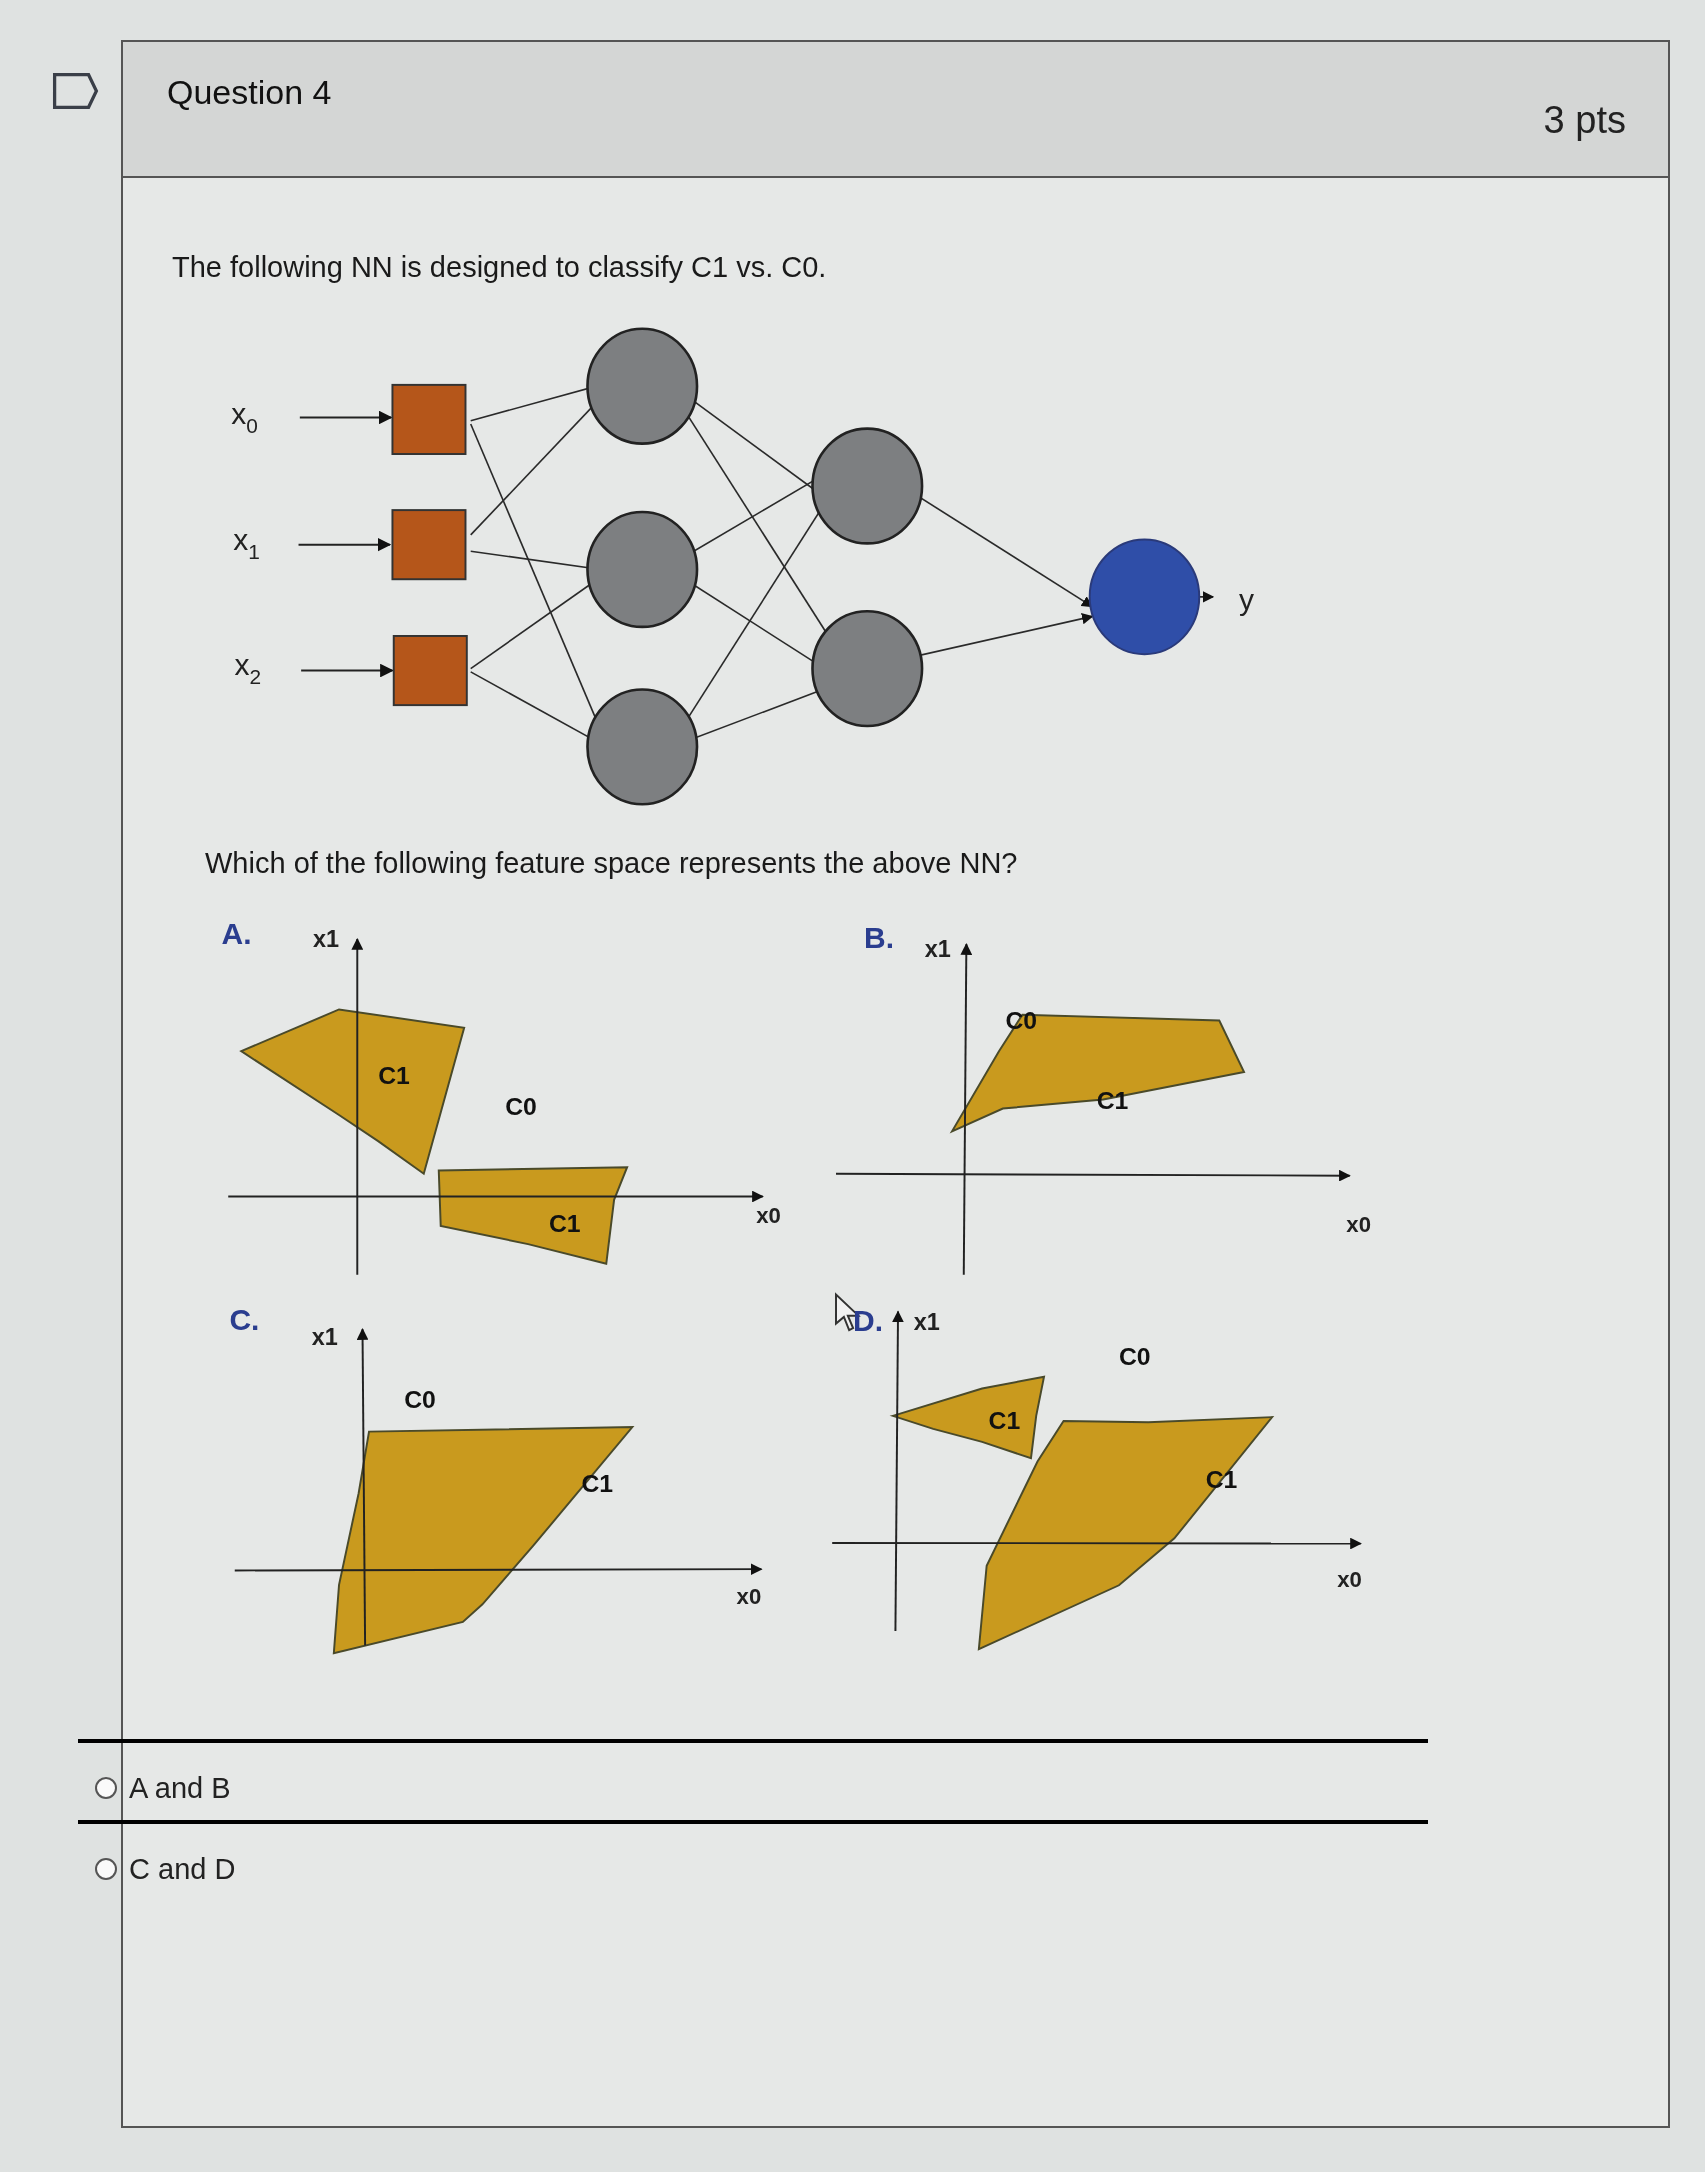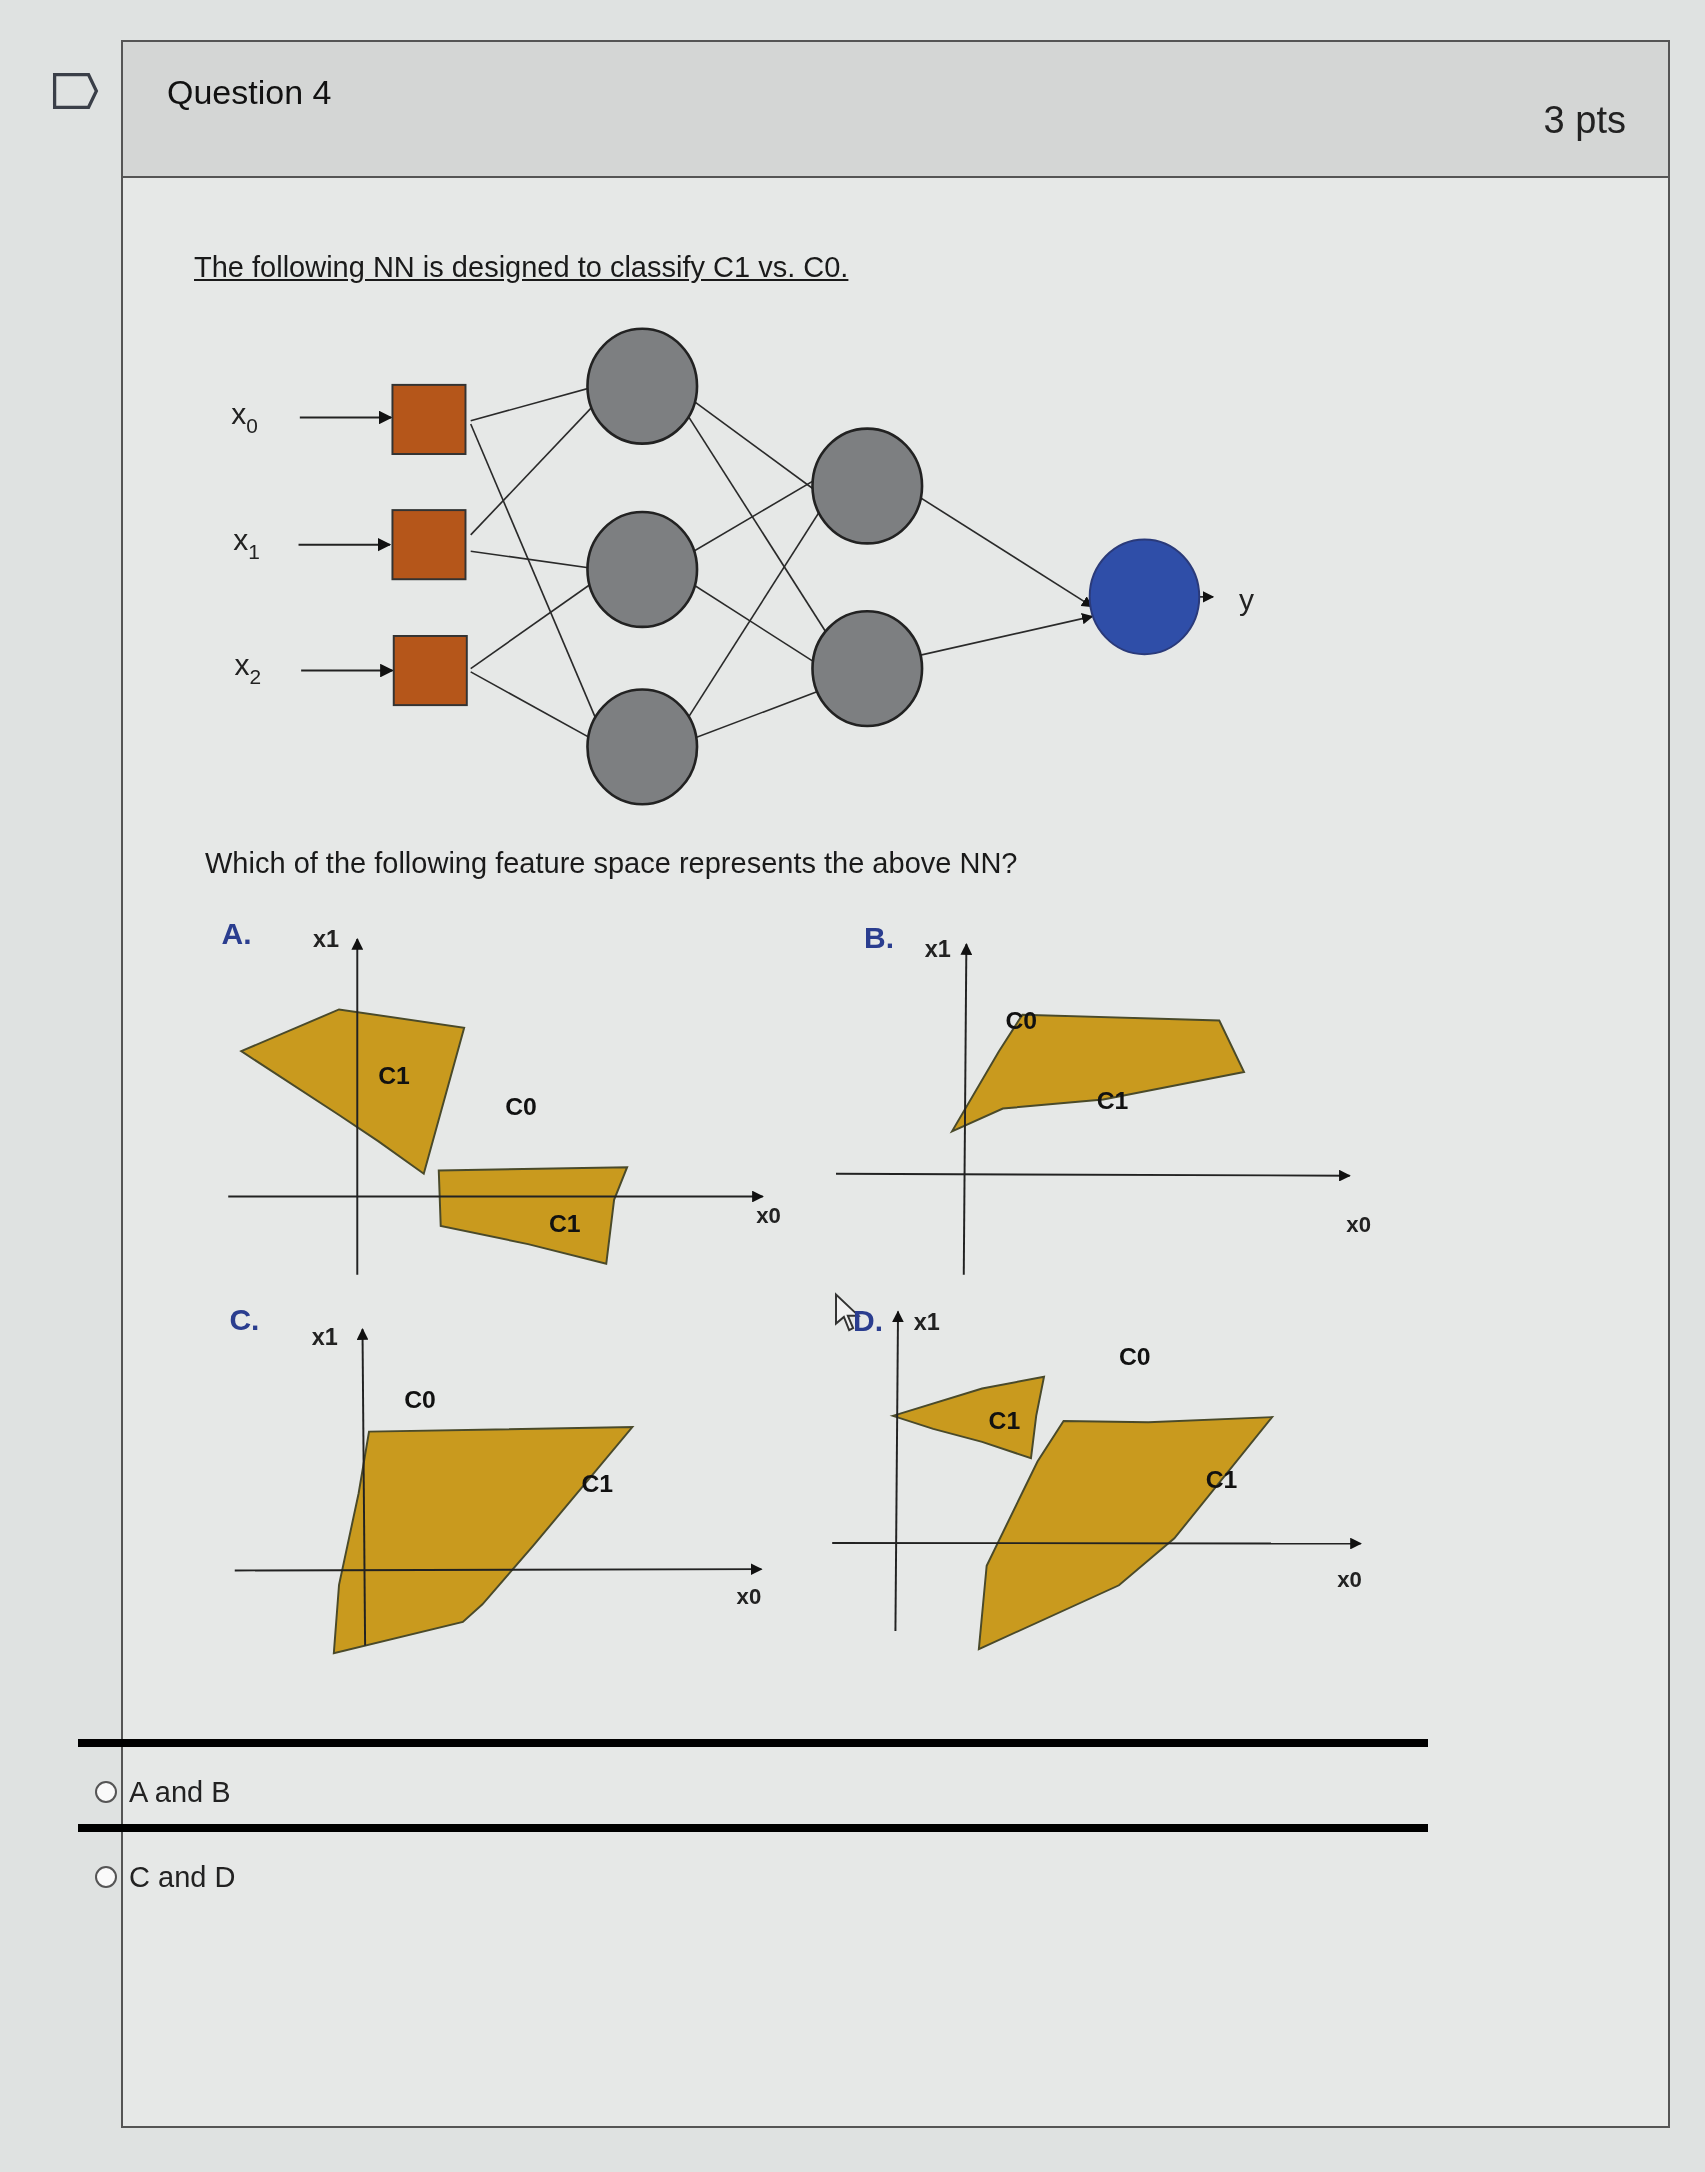--- a/index.html
+++ b/index.html
@@ -8,39 +8,39 @@
   .card{position:absolute;left:121px;top:40px;width:1549px;height:2088px;border:2px solid #555;background:#e6e8e7;box-sizing:border-box;}
   .card-header{position:absolute;left:0;top:0;right:0;height:134px;background:#d4d6d5;border-bottom:2px solid #555;}
   .q-title{position:absolute;left:44px;top:31px;font-size:34px;color:#111;}
   .q-pts{position:absolute;right:42px;top:57px;font-size:38px;color:#222;margin-left:32px;}
   .prompt{position:absolute;font-size:29px;color:#1a1a1a;}
   .nn{position:absolute;left:202px;top:313px;width:1174px;height:509px;}
   .panel{position:absolute;}
   .panel svg text{font-family:"Liberation Sans",sans-serif;font-weight:bold;}
   .panel-letter{position:absolute;font-size:30px;font-weight:bold;color:#2a3d8f;}
   .answers{position:absolute;left:78px;top:1739px;width:1350px;}
-  .answer-row{height:77px;border-top:8px solid #000000;position:relative;text-align:center;}
+  .answer-row{height:77px;border-top:4px solid #000000;position:relative;text-align:center;}
   .answer-row .radio{position:absolute;left:17px;top:34px;width:22px;height:22px;border:2px solid #555;border-radius:50%;box-sizing:border-box;background:#fafafa;}
   .answer-row .label{position:absolute;left:51px;top:29px;font-size:29px;color:#222;}
 </style>
 </head>
 <body>
 
 <svg class="flag" viewBox="0 0 72 58">
   <path d="M4 4 H56 L68 29 L56 54 H4 Z" fill="none" stroke="#3a3f48" stroke-width="5"></path>
 </svg>
 
 <div class="card">
   <div class="card-header">
     <div class="q-title">Question 4</div>
     <div class="q-pts">3 pts</div>
   </div>
 </div>
 
-<div class="prompt" style="left:194px;top:251px;text-decoration:underline;">The following NN is designed to classify C1 vs. C0.</div>
+<div class="prompt" style="left:172px;top:251px;">The following NN is designed to classify C1 vs. C0.</div>
 
 <svg class="nn" viewBox="0 0 1800 780">
   <defs>
     <marker id="ah" viewBox="0 0 10 10" refX="9" refY="5" markerWidth="7" markerHeight="7" orient="auto">
       <path d="M0 0 L10 5 L0 10 Z" fill="#111"></path>
     </marker>
   </defs>
 
   <g stroke="#222" stroke-width="3" marker-end="url(#ah)">
     <line x1="150" y1="160" x2="290" y2="160"></line>

